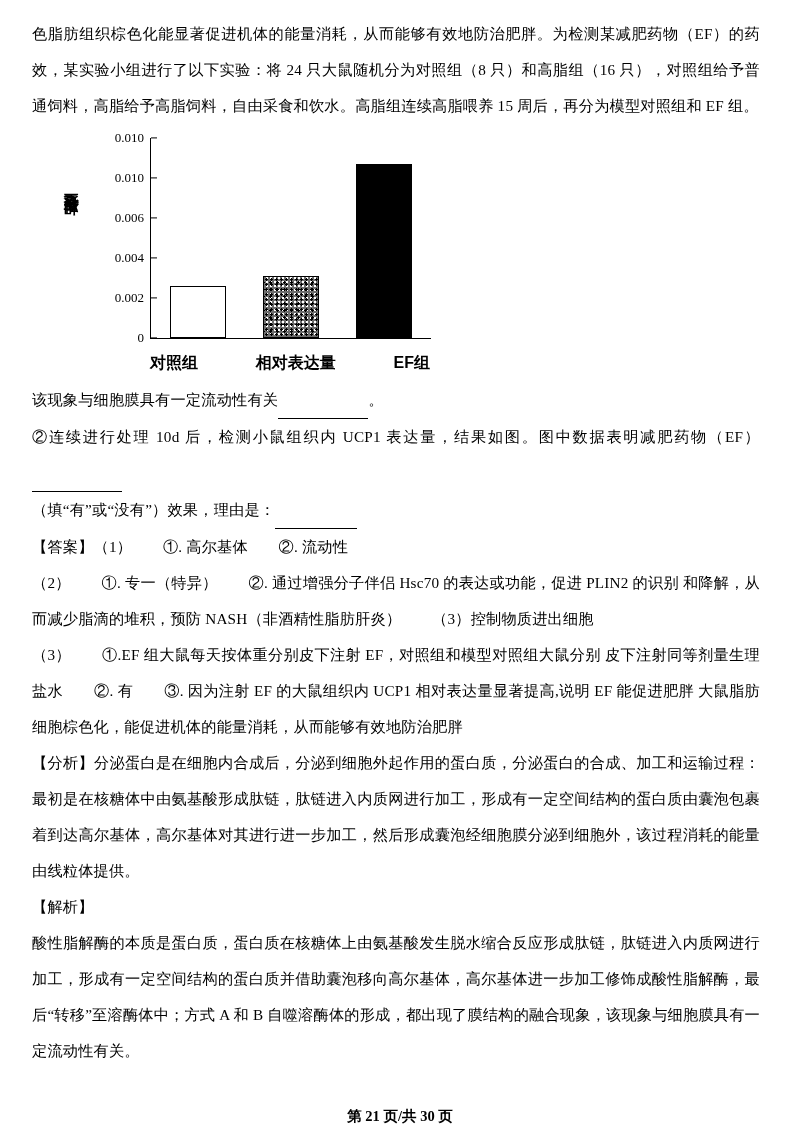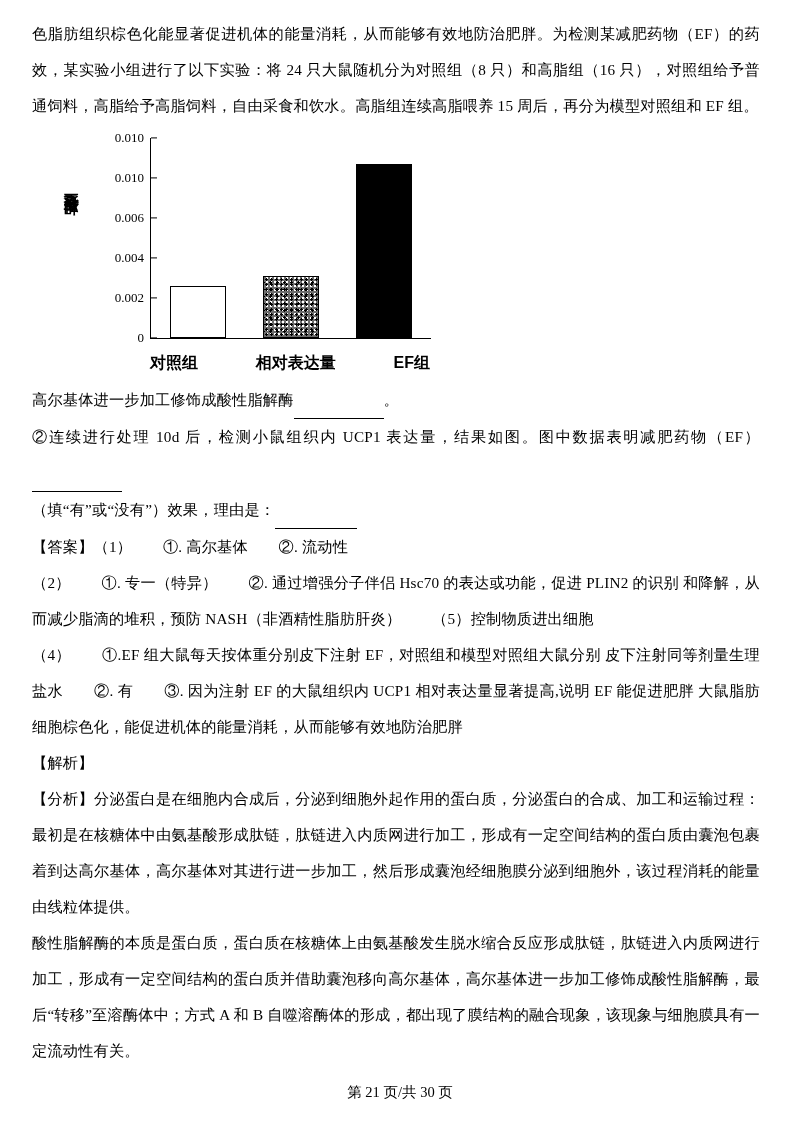--- a/index.html
+++ b/index.html
@@ -129,25 +129,26 @@
     font-size: 16px;
     font-weight: bold;
     font-family: "Liberation Sans", sans-serif;
     margin-top: 11px;
   }
   .xlabels span { white-space: nowrap; }
 
   .footer {
     position: absolute;
     left: 0;
-    bottom: 26px;
+    bottom: 2px;
     width: 800px;
     text-align: center;
     font-size: 14.5px;
     font-family: "Liberation Serif", serif;
+    font-weight: bold;
   }
 </style>
 </head>
 <body>
 
 <div class="page">
 
   <p class="para">色脂肪组织棕色化能显著促进机体的能量消耗，从而能够有效地防治肥胖。为检测某减肥药物（EF）的药效，某实验小组进行了以下实验：将 24 只大鼠随机分为对照组（8 只）和高脂组（16 只），对照组给予普通饲料，高脂给予高脂饲料，自由采食和饮水。高脂组连续高脂喂养 15 周后，再分为模型对照组和 EF 组。</p>
 
   <div class="chart-wrap">
@@ -168,29 +169,29 @@
       </div>
       <div class="xlabels">
         <span>对照组</span>
         <span>相对表达量</span>
         <span>EF组</span>
       </div>
     </div>
   </div>
 
   <p class="para">
-    <span>高尔基体进一步加工修饰成酸性脂解酶</span><span class="blank-line bl-90">&nbsp;</span><span>。</span>
+    <span>该现象与细胞膜具有一定流动性有关</span><span class="blank-line bl-90">&nbsp;</span><span>。</span>
   </p>
 
   <p class="para">
     <span>②连续进行处理 10d 后，检测小鼠组织内 UCP1 表达量，结果如图。图中数据表明减肥药物（EF）</span><span class="blank-line bl-90">&nbsp;</span><br>
     <span>（填“有”或“没有”）效果，理由是：</span><span class="blank-line bl-80">&nbsp;</span>
   </p>
 
   <p class="para">【答案】（1）　　①. 高尔基体　　②. 流动性</p>
-  <p class="para">（2）　　①. 专一（特异）　　②. 通过增强分子伴侣 Hsc70 的表达或功能，促进 PLIN2 的识别 和降解，从而减少脂滴的堆积，预防 NASH（非酒精性脂肪肝炎）　　（5）控制物质进出细胞</p>
-  <p class="para">（4）　　①.EF 组大鼠每天按体重分别皮下注射 EF，对照组和模型对照组大鼠分别 皮下注射同等剂量生理盐水　　②. 有　　③. 因为注射 EF 的大鼠组织内 UCP1 相对表达量显著提高,说明 EF 能促进肥胖 大鼠脂肪细胞棕色化，能促进机体的能量消耗，从而能够有效地防治肥胖</p>
+  <p class="para">（2）　　①. 专一（特异）　　②. 通过增强分子伴侣 Hsc70 的表达或功能，促进 PLIN2 的识别 和降解，从而减少脂滴的堆积，预防 NASH（非酒精性脂肪肝炎）　　（3）控制物质进出细胞</p>
+  <p class="para">（3）　　①.EF 组大鼠每天按体重分别皮下注射 EF，对照组和模型对照组大鼠分别 皮下注射同等剂量生理盐水　　②. 有　　③. 因为注射 EF 的大鼠组织内 UCP1 相对表达量显著提高,说明 EF 能促进肥胖 大鼠脂肪细胞棕色化，能促进机体的能量消耗，从而能够有效地防治肥胖</p>
+  <p class="para">【分析】分泌蛋白是在细胞内合成后，分泌到细胞外起作用的蛋白质，分泌蛋白的合成、加工和运输过程：最初是在核糖体中由氨基酸形成肽链，肽链进入内质网进行加工，形成有一定空间结构的蛋白质由囊泡包裹着到达高尔基体，高尔基体对其进行进一步加工，然后形成囊泡经细胞膜分泌到细胞外，该过程消耗的能量由线粒体提供。</p>
   <p class="para">【解析】</p>
-  <p class="para">【分析】分泌蛋白是在细胞内合成后，分泌到细胞外起作用的蛋白质，分泌蛋白的合成、加工和运输过程：最初是在核糖体中由氨基酸形成肽链，肽链进入内质网进行加工，形成有一定空间结构的蛋白质由囊泡包裹着到达高尔基体，高尔基体对其进行进一步加工，然后形成囊泡经细胞膜分泌到细胞外，该过程消耗的能量由线粒体提供。</p>
   <p class="para">酸性脂解酶的本质是蛋白质，蛋白质在核糖体上由氨基酸发生脱水缩合反应形成肽链，肽链进入内质网进行加工，形成有一定空间结构的蛋白质并借助囊泡移向高尔基体，高尔基体进一步加工修饰成酸性脂解酶，最后“转移”至溶酶体中；方式 A 和 B 自噬溶酶体的形成，都出现了膜结构的融合现象，该现象与细胞膜具有一定流动性有关。</p>
 
   <div class="footer">第 21 页/共 30 页</div>
 </div>
 
 </body></html>

